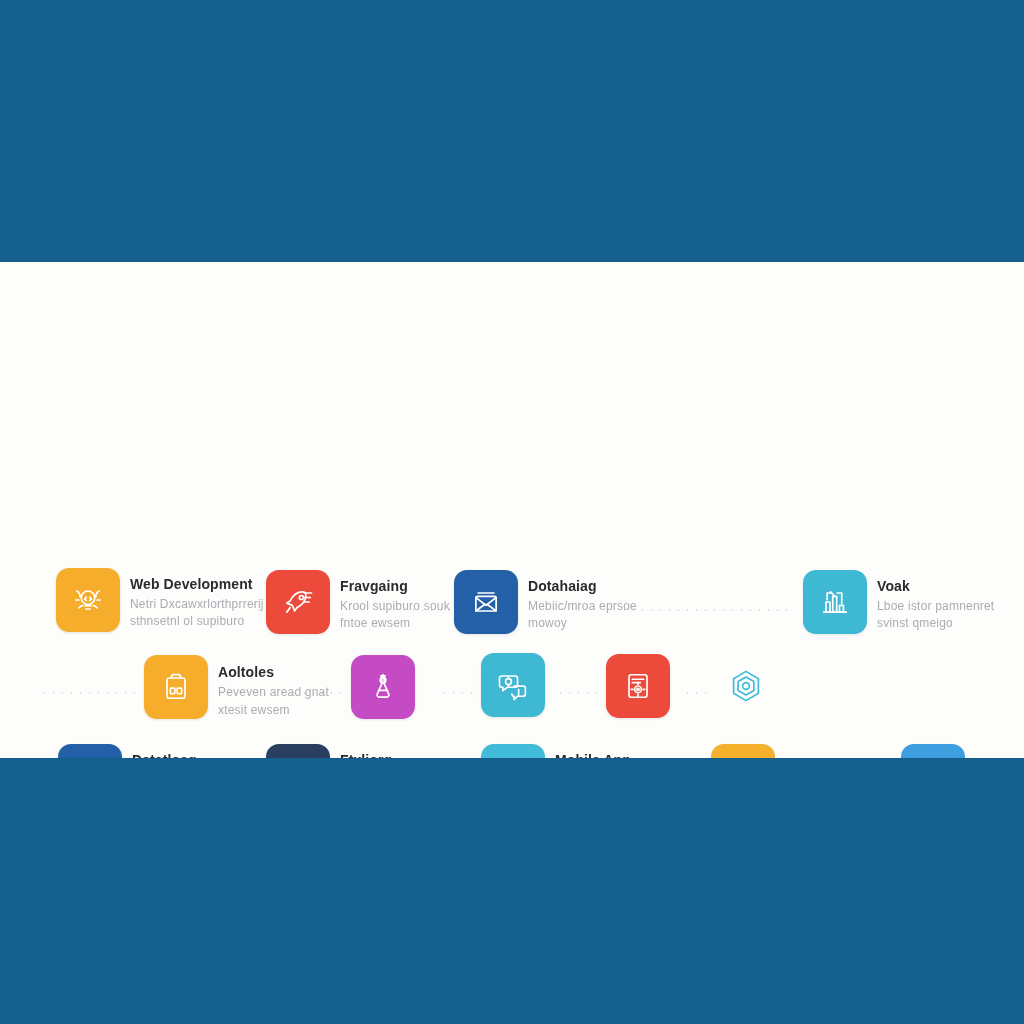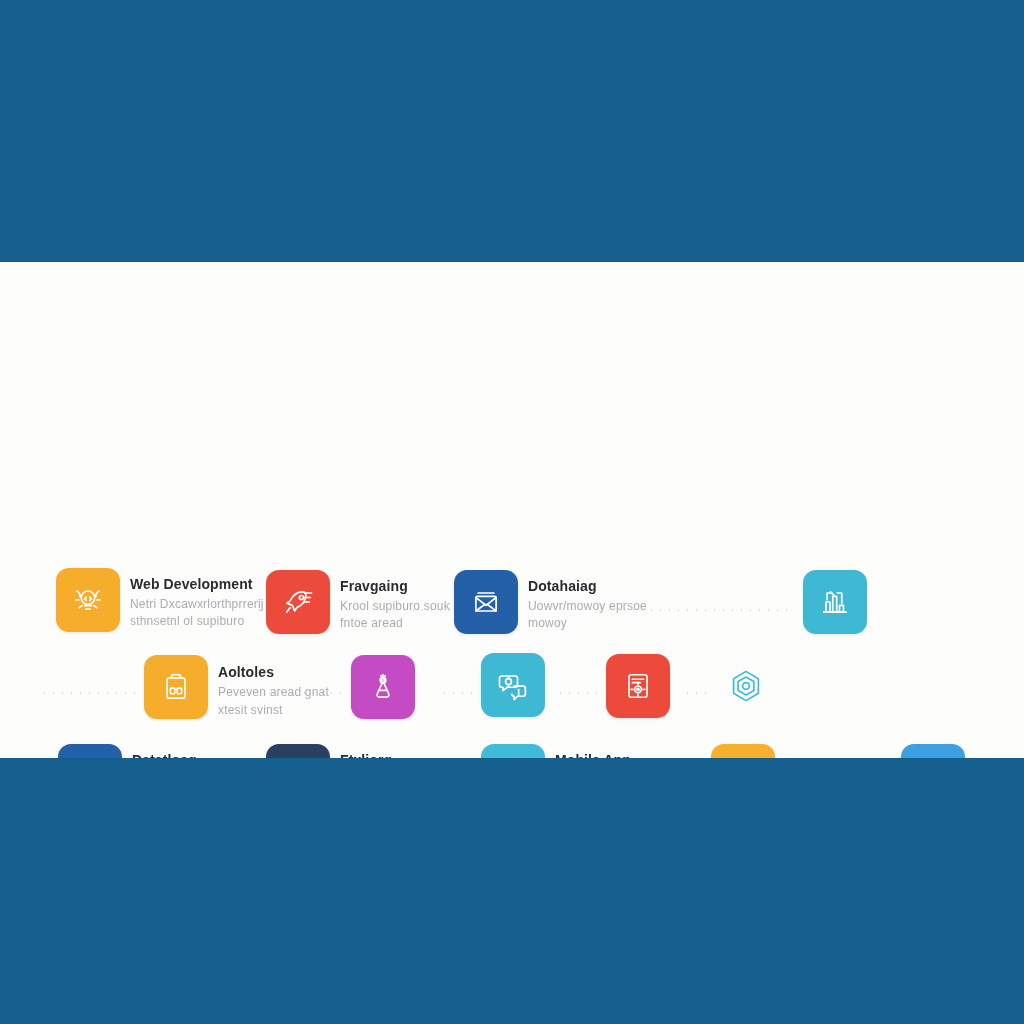--- a/index.html
+++ b/index.html
@@ -117,67 +117,74 @@
             <path d="M20 7c-5 0-9 4-11 8l-3 2 5 2 2 5 2-3c4-2 8-6 8-11 0-2-1-3-3-3z"></path>
             <circle cx="19" cy="12" r="1.8"></circle>
             <path d="M22 8h6M22 12h5M22 16h4"></path>
             <path d="M9 21l-3 4"></path>
           </svg>
         </div>
         <div class="txt">
           <div class="title">Fravgaing</div>
           <div class="sub">
             <span>Krool supiburo souk</span>
-            <span>fntoe aread</span>
+            <span>fntoe ewsem</span>
           </div>
         </div>
       </div>
       <div class="card" style="left: 454px; top: 308px;">
         <div class="tile" style="background: rgb(36, 96, 167);">
           <svg width="36" height="36" viewBox="0 0 32 32" fill="none" stroke="#ffffff" stroke-width="1.5" stroke-linecap="round" stroke-linejoin="round">
             <rect x="7" y="11" width="18" height="13" rx="1.5"></rect>
             <path d="M7 12l9 7 9-7"></path>
             <path d="M7 24l8-6M25 24l-8-6"></path>
             <path d="M9 8h14"></path>
           </svg>
         </div>
         <div class="txt">
           <div class="title">Dotahaiag</div>
           <div class="sub">
-            <span>Uowvr/mowoy eprsoe</span>
+            <span>Mebiic/mroa eprsoe</span>
             <span>mowoy</span>
           </div>
         </div>
       </div>
       <div class="card" style="left: 803px; top: 308px;">
         <div class="tile" style="background: rgb(63, 184, 212);">
           <svg width="36" height="36" viewBox="0 0 32 32" fill="none" stroke="#ffffff" stroke-width="1.5" stroke-linecap="round" stroke-linejoin="round">
             <path d="M6 25h20"></path>
             <rect x="8" y="16" width="3.5" height="9"></rect>
             <rect x="14" y="11" width="3.5" height="14"></rect>
             <rect x="20" y="19" width="3.5" height="6"></rect>
             <path d="M9 14V8M22 17V8M9 8h4M22 8h-4"></path>
             <path d="M12 7l3 3"></path>
           </svg>
         </div>
+        <div class="txt">
+          <div class="title">Voak</div>
+          <div class="sub">
+            <span>Lboe istor pamnenret</span>
+            <span>svinst qmeigo</span>
+          </div>
+        </div>
       </div>
       <div class="card" style="left: 144px; top: 393px; align-items: flex-end;">
         <div class="tile" style="background: rgb(246, 173, 43);">
           <svg width="36" height="36" viewBox="0 0 32 32" fill="none" stroke="#ffffff" stroke-width="1.5" stroke-linecap="round" stroke-linejoin="round">
             <rect x="8" y="8" width="16" height="18" rx="2"></rect>
             <path d="M12 8V6.5A1.5 1.5 0 0 1 13.5 5h5A1.5 1.5 0 0 1 20 6.5V8"></path>
             <rect x="11" y="17" width="4" height="5" rx="0.8"></rect>
             <rect x="17" y="17" width="4" height="5" rx="0.8"></rect>
           </svg>
         </div>
         <div class="txt">
           <div class="title">Aoltoles</div>
           <div class="sub">
             <span>Peveven aread gnat</span>
-            <span>xtesit svinst</span>
+            <span>xtesit ewsem</span>
           </div>
         </div>
       </div>
       <div class="card" style="left: 351px; top: 393px;">
         <div class="tile" style="background: rgb(196, 75, 196);">
           <svg width="36" height="36" viewBox="0 0 32 32" fill="none" stroke="#ffffff" stroke-width="1.5" stroke-linecap="round" stroke-linejoin="round">
             <path d="M14 6h4"></path>
             <path d="M15 6v7l-4 9a2 2 0 0 0 2 3h6a2 2 0 0 0 2-3l-4-9V6"></path>
             <path d="M12 19h8"></path>
             <circle cx="16" cy="10" r="2.5"></circle>

